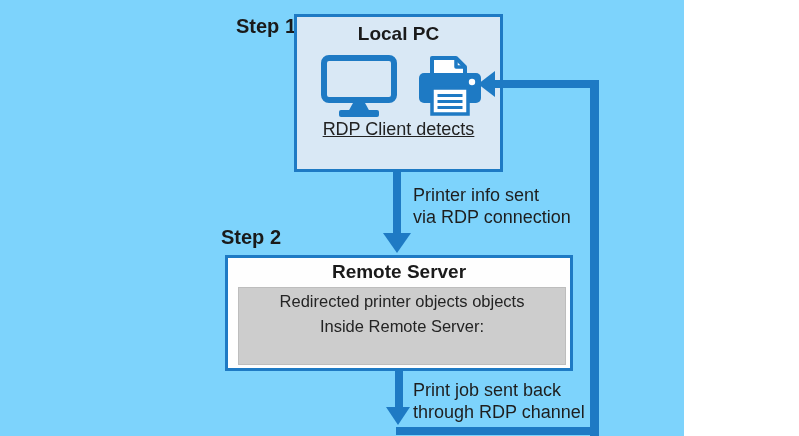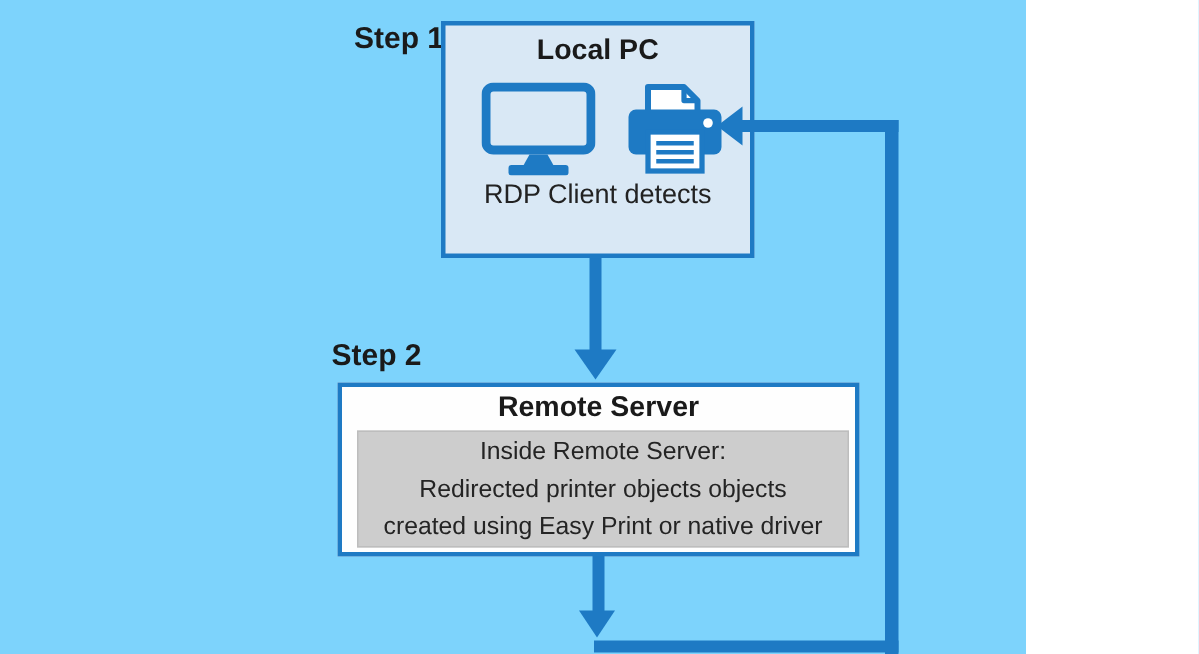--- a/index.html
+++ b/index.html
@@ -56,20 +56,21 @@
   .box-remote  .box-title { top: 3px; text-align: center; }
 
   .box-caption {
     position: absolute;
     left: 0; right: 0;
     top: 102px;
     text-align: center;
     font-size: 18px;
     line-height: 21px;
     color: #222222;
+    text-decoration: underline;
   }
 
   .icon {
     position: absolute;
     display: block;
   }
   .icon-monitor { left: 24px; top: 38px; }
   .icon-printer { left: 121px; top: 37px; }
 
   .inner-gray {
@@ -160,34 +161,39 @@
     </svg>
 
     <div class="box-caption">
       <div>RDP Client detects</div>
     </div>
   </div>
 
   <div class="line stem-1"></div>
   <div class="arrowhead head-down-1"></div>
   <div class="conn-label l1">
+    <div>Printer info sent</div>
+    <div>via RDP connection</div>
   </div>
 
   <div class="step-label s2">Step 2</div>
 
   <div class="box box-remote">
     <div class="box-title">Remote Server</div>
     <div class="inner-gray">
+      <div>Redirected printer objects objects</div>
       <div>Inside Remote Server:</div>
-      <div>Redirected printer objects objects</div>
-      <div>created using Easy Print or native driver</div>
     </div>
   </div>
 
   <div class="line stem-2"></div>
   <div class="arrowhead head-down-2"></div>
+  <div class="conn-label l2">
+    <div>Print job sent back</div>
+    <div>through RDP channel</div>
+  </div>
 
   <div class="line line-bottom"></div>
   <div class="line line-right"></div>
   <div class="line line-top"></div>
   <div class="arrowhead head-left-printer"></div>
 
 </div>
 
 </body></html>

